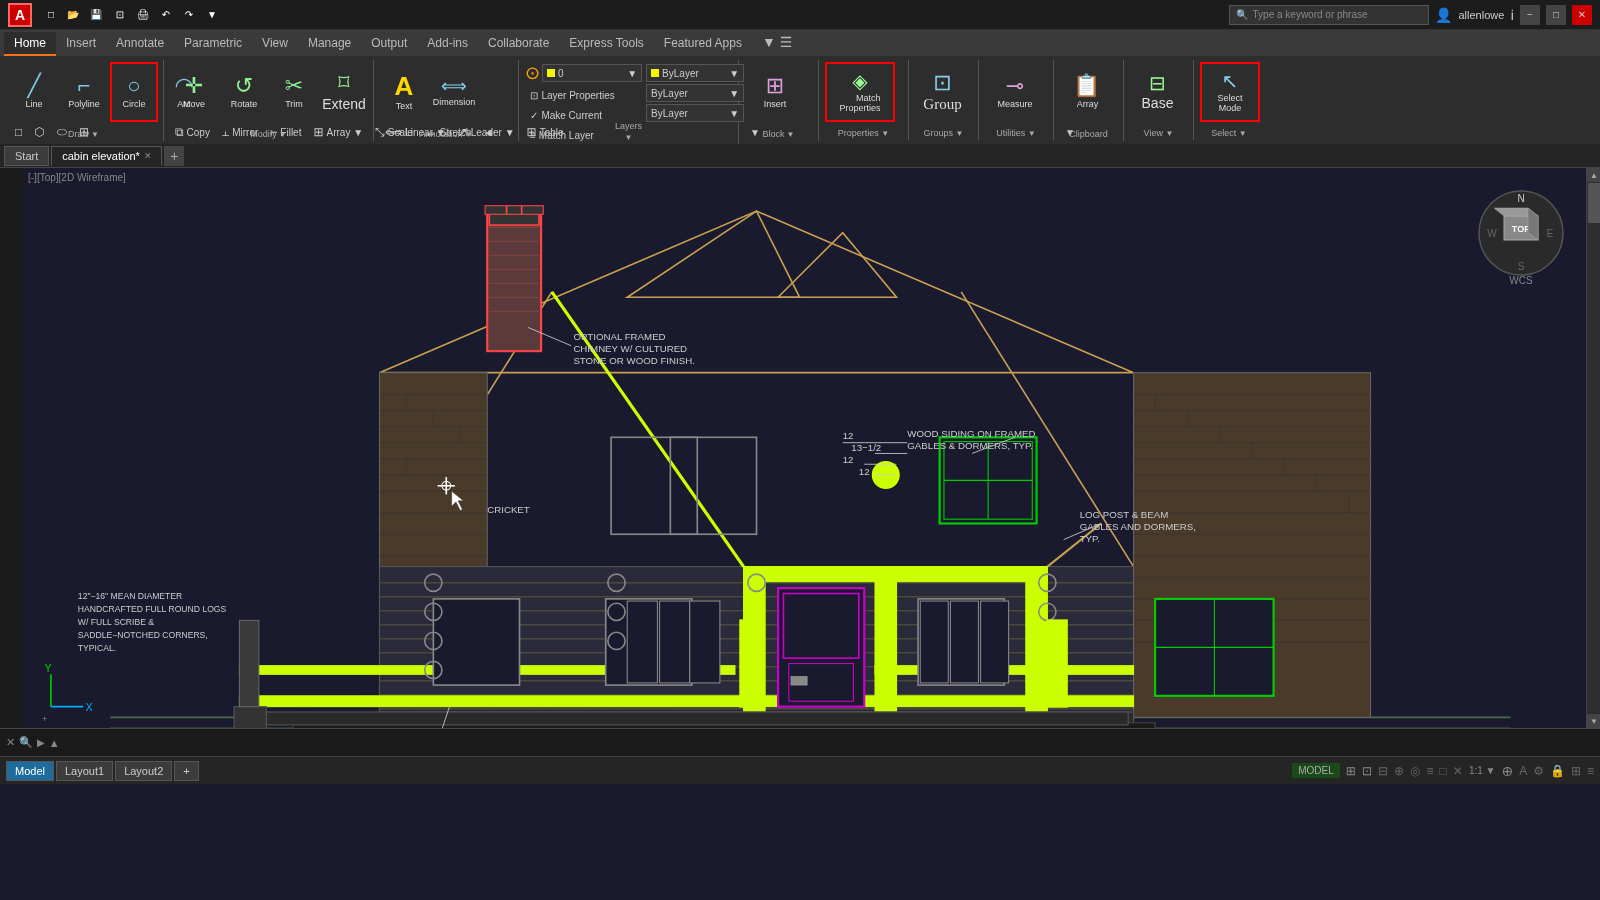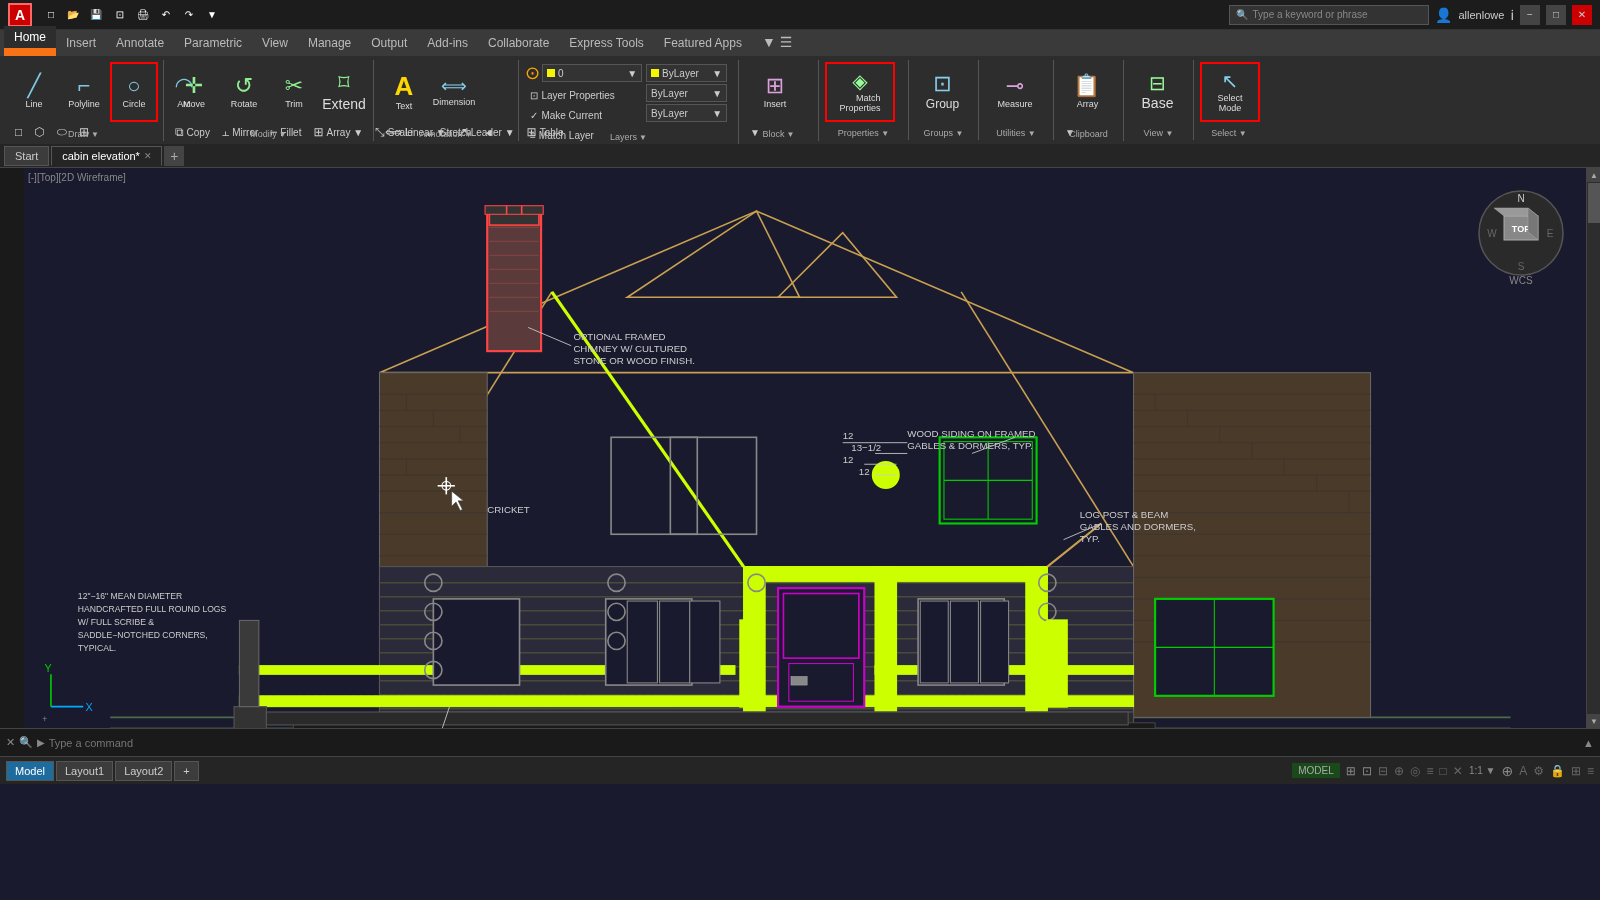--- a/index.html
+++ b/index.html
@@ -215,21 +215,21 @@
       gap: 0;
       background: #3a3a3a;
     }
     .ribbon-tab {
       padding: 4px 10px;
       color: #bbb;
       cursor: pointer;
       font-size: 12px;
       border-bottom: 2px solid transparent;
     }
-    .ribbon-tab.active { color: white; border-bottom: 8px solid #f97316; background: #2d2d2d; }
+    .ribbon-tab.active { color: white; border-bottom: 2px solid #f97316; background: #2d2d2d; }
 
     
     .rb-big {
       display: flex;
       flex-direction: column;
       align-items: center;
       justify-content: center;
       width: 48px;
       height: 60px;
       cursor: pointer;
@@ -250,21 +250,21 @@
       border: 1px solid #555;
       color: #ccc;
       font-size: 10px;
       display: flex;
       align-items: center;
       padding: 0 4px;
       cursor: pointer;
     }
 
     .prop-dropdown {
-      width: 81px;
+      width: 98px;
       height: 18px;
       background: #333;
       border: 1px solid #555;
       color: #ccc;
       font-size: 10px;
       display: flex;
       align-items: center;
       padding: 0 4px;
       cursor: pointer;
       margin-bottom: 1px;
@@ -458,21 +458,21 @@
               ByLayer
               <span style="margin-left:auto;">▼</span>
             </div>
             <div class="prop-dropdown">
               ByLayer
               <span style="margin-left:auto;">▼</span>
             </div>
           </div>
         </div>
       </div>
-      <div class="ribbon-group-label" style="display:flex;align-items:center;gap:2px;">
+      <div class="ribbon-group-label" style="display:flex;align-items:center;gap:2px;flex-direction:column;">
         <span>Layers</span>
         <span style="font-size:8px;">▼</span>
       </div>
     </div>
 
     <div class="ribbon-group" style="width:80px;">
       <div class="ribbon-group-content">
         <div class="ribbon-row">
           <div class="rb-big" style="width:60px;">
             <span class="big-icon" style="color:#dda0dd;font-size:22px;">⊞</span>
@@ -502,21 +502,21 @@
         <span>Properties</span>
         <span style="font-size:8px;">▼</span>
       </div>
     </div>
 
     <div class="ribbon-group" style="width:70px;">
       <div class="ribbon-group-content">
         <div class="ribbon-row">
           <div class="rb-big" style="width:55px;">
             <span class="big-icon" style="color:#87ceeb;">⊡</span>
-            <span style="font-size:12px;">Group</span>
+            <span style="font-size:15px;font-family:Liberation Serif, serif;">Group</span>
           </div>
         </div>
       </div>
       <div class="ribbon-group-label">
         <span>Groups</span>
         <span style="font-size:8px;">▼</span>
       </div>
     </div>
 
     <div class="ribbon-group" style="width:75px;">
@@ -915,21 +915,20 @@
       <div style="width:12px;height:40px;background:#555;margin:1px auto;"></div>
     </div>
     <div style="width:14px;height:14px;background:#444;display:flex;align-items:center;justify-content:center;cursor:pointer;font-size:8px;color:#aaa;">▼</div>
   </div>
 </div>
 
 <div id="cmdline">
   <span style="color:#888;cursor:pointer;">✕</span>
   <span style="color:#888;cursor:pointer;">🔍</span>
   <span style="color:#888;font-size:10px;">▶</span>
-  <input type="text" placeholder="Type a command" style="">
   <span style="color:#888;cursor:pointer;">▲</span>
 </div>
 
 <div id="statusbar">
   <div class="model-tabs">
     <div class="layout-tab active">Model</div>
     <div class="layout-tab">Layout1</div>
     <div class="layout-tab">Layout2</div>
     <div class="layout-tab">+</div>
   </div>

